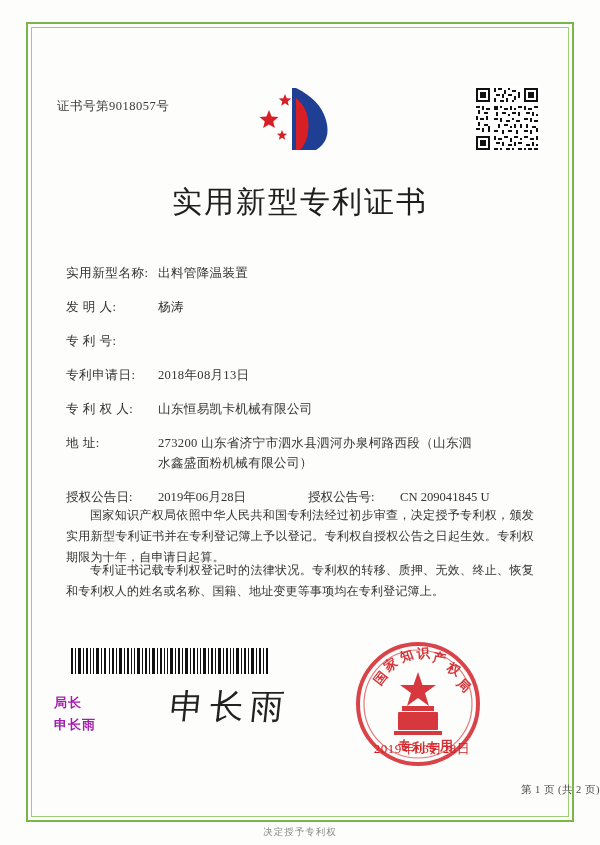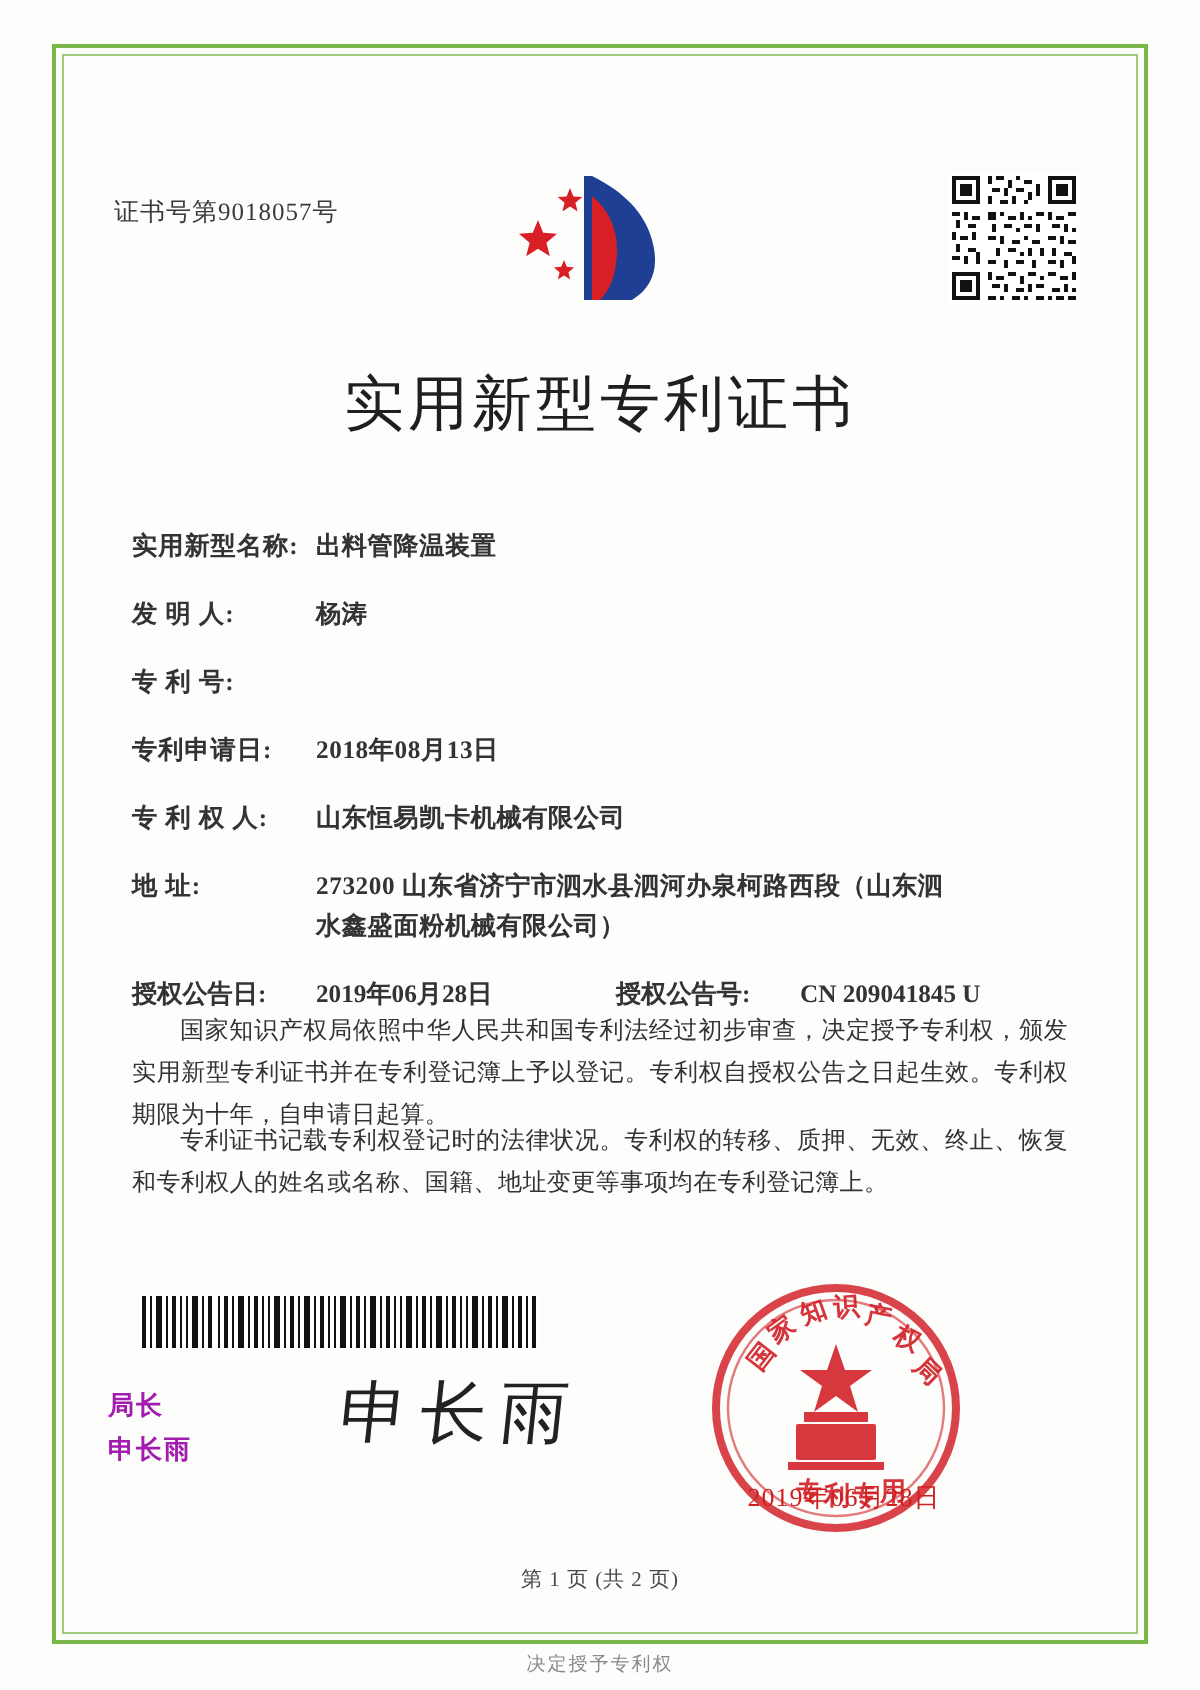--- a/index.html
+++ b/index.html
@@ -85,42 +85,40 @@
     left: 66px; top: 265px;
     width: 470px;
     font-size: 12.6px;
     color: #333;
   }
   .field-row {
     display: flex;
     align-items: flex-start;
     margin-bottom: 17px;
     line-height: 1.35;
-    font-weight: bold;
   }
   .field-label {
     width: 92px;
     flex: 0 0 92px;
     white-space: nowrap;
     letter-spacing: 0.5px;
   }
   .field-value {
     flex: 1 1 auto;
     letter-spacing: 0.3px;
   }
   .field-value .sub {
     display: block;
     margin-top: 3px;
   }
   .inline-pair {
     display: flex;
     align-items: flex-start;
     margin-bottom: 17px;
     line-height: 1.35;
-    font-weight: bold;
   }
   .inline-pair .lbl1 { width: 92px; flex: 0 0 92px; white-space: nowrap; }
   .inline-pair .val1 { width: 150px; flex: 0 0 150px; }
   .inline-pair .lbl2 { width: 92px; flex: 0 0 92px; white-space: nowrap; }
   .inline-pair .val2 { flex: 1 1 auto; }
 
   
   .para {
     position: absolute;
     left: 66px;
@@ -175,21 +173,21 @@
     text-align: center;
     font-size: 13px;
     color: #d02020;
     letter-spacing: 0.5px;
   }
 
   .page-no {
     position: absolute;
     left: 0; top: 783px;
     width: 600px;
-    text-align: center;
+    text-align: right;
     font-size: 10.5px;
     color: #4a4a4a;
     letter-spacing: 0.5px;
   }
   .footer-note {
     position: absolute;
     left: 0; top: 826px;
     width: 600px;
     text-align: center;
     font-size: 9.5px;

